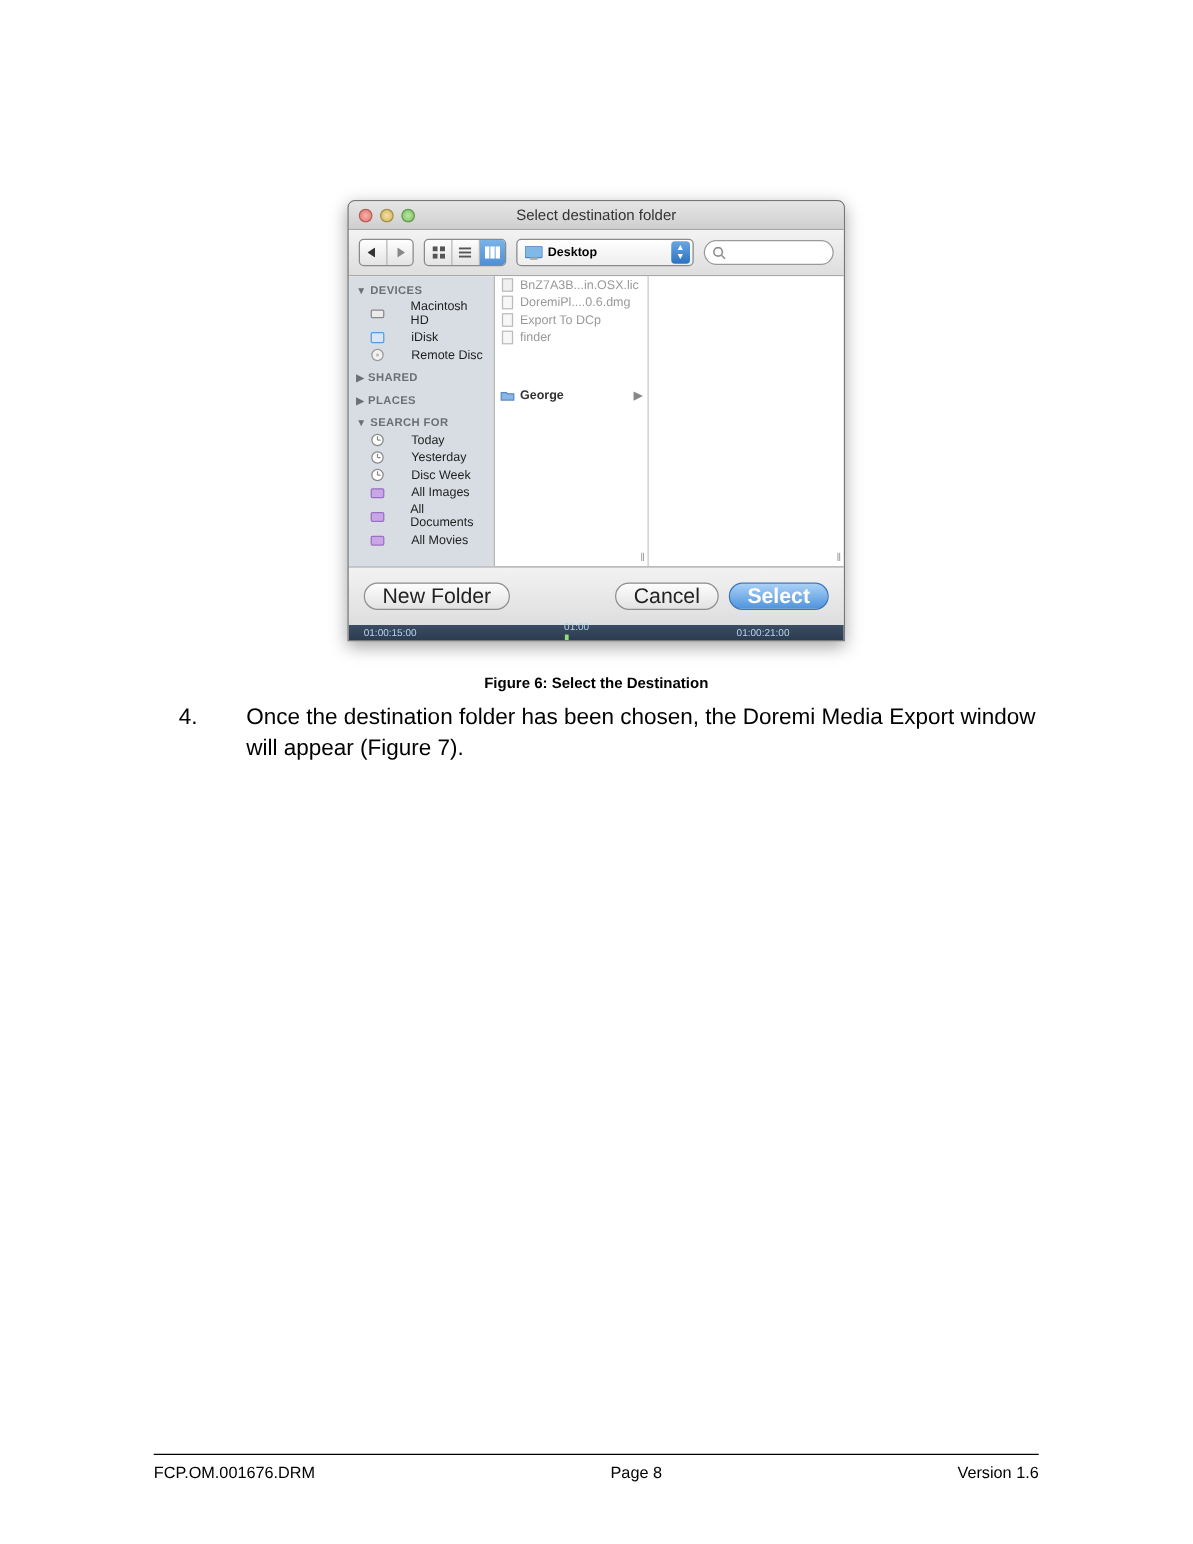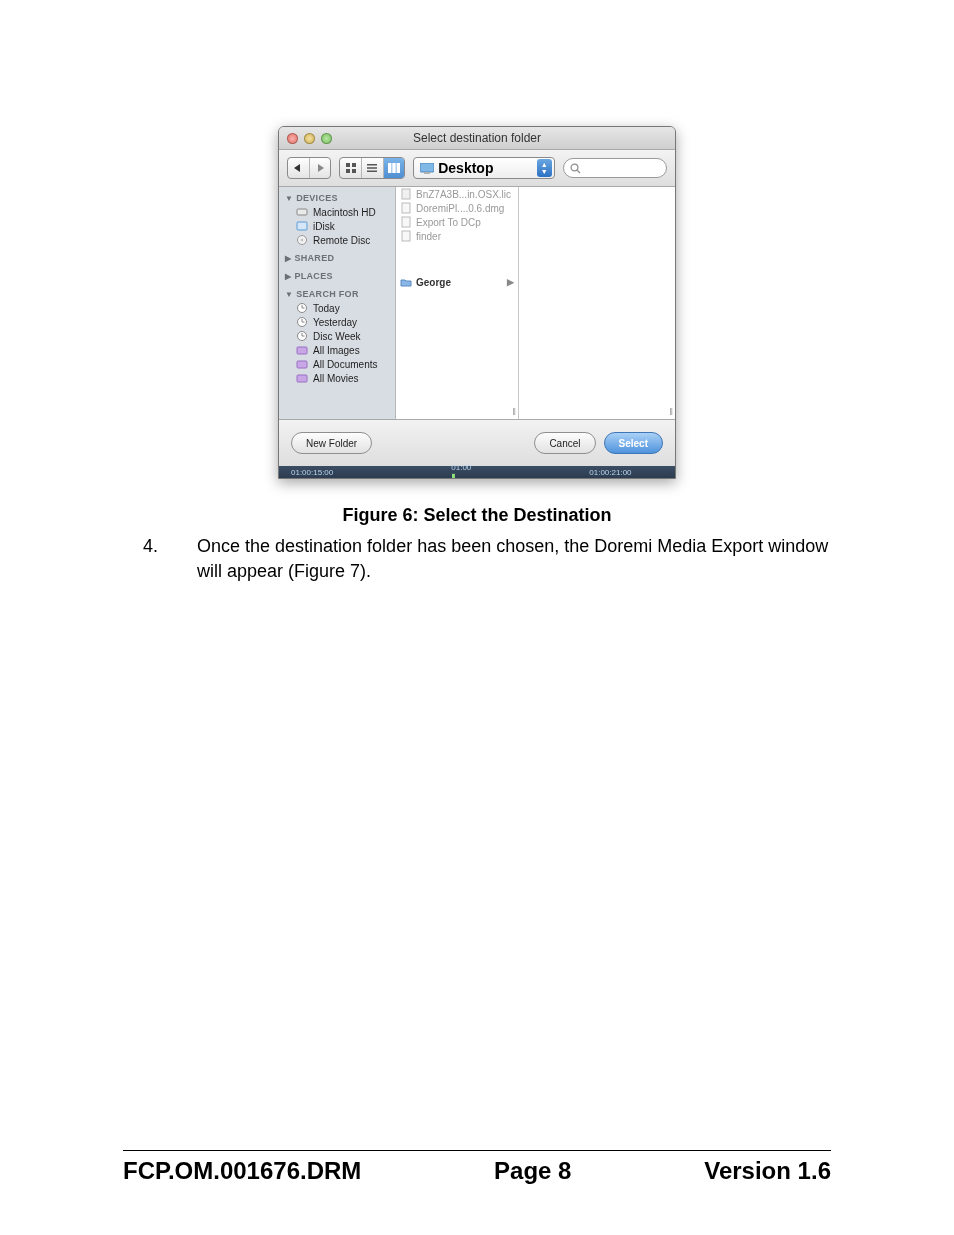--- a/index.html
+++ b/index.html
@@ -7,21 +7,21 @@
     padding: 0;
     background: #fff;
     font-family: Arial, Helvetica, sans-serif;
     color: #000;
   }
   .page {
     box-sizing: border-box;
     width: 880px;
     height: 1235px;
     margin: 0 auto;
-    padding: 51px 86px 50px 86px;
+    padding: 85px 86px 50px 86px;
     position: relative;
     display: flex;
     flex-direction: column;
   }
   .figure-wrap {
     display: flex;
     justify-content: center;
     margin-top: 75px;
   }
 
@@ -105,21 +105,21 @@
     gap: 4px;
     width: 140px;
   }
   .loc-popup .desk-icon {
     display:inline-block;
   }
   .loc-popup .loc-label {
     flex: 1;
     font-weight: 600;
     color: #000;
-    font-size: 14px;
+    font-size: 10px;
   }
   .stepper {
     width: 15px; height: 18px;
     background: linear-gradient(#6aa6e0,#2c72c4);
     border-radius: 3px;
     display: flex; flex-direction: column;
     align-items: center; justify-content: center;
     color: #fff;
     font-size: 7px;
     line-height: 7px;
@@ -162,21 +162,21 @@
     gap: 3px;
   }
   .sb-section .tri {
     font-size: 8px;
     color: #6b6f76;
   }
   .sb-item {
     padding: 1px 6px 1px 16px;
     display: flex;
     align-items: center;
-    gap: 4px;
+    gap: 20px;
     color: #1e1e1e;
   }
   .sb-item .ic {
     width: 14px;
     display: inline-flex;
     justify-content: center;
   }
 
   
   .columns {
@@ -217,21 +217,21 @@
     display: flex;
     align-items: center;
     padding: 0 12px;
   }
   .mac-btn {
     border: 1px solid #8f8f8f;
     border-radius: 11px;
     background: linear-gradient(#fdfdfd,#e2e2e2);
     height: 20px;
     padding: 0 14px;
-    font-size: 10px;
+    font-size: 17px;
     display: inline-flex;
     align-items: center;
     color: #222;
   }
   .mac-btn.default {
     background: linear-gradient(#aad1f7,#4f93dc);
     border-color: #3e76b7;
     color: #fff;
     font-weight: 600;
   }
@@ -246,43 +246,42 @@
     align-items: center;
     padding: 0 12px;
     gap: 118px;
   }
   .timeline .play { color:#8fe07a; }
 
   
   .caption {
     text-align: center;
     font-weight: bold;
-    font-size: 18px;
+    font-size: 12px;
     margin-top: 26px;
   }
   .body-text {
     margin-top: 8px;
     font-size: 18px;
     line-height: 1.4;
     display: flex;
   }
   .body-text .num {
     width: 54px;
     padding-left: 20px;
   }
   .body-text .txt {
     flex: 1;
   }
 
   .footer {
     margin-top: auto;
     border-top: 1px solid #000;
     padding-top: 6px;
-    font-size: 24px;
-    font-weight: bold;
+    font-size: 13px;
   }
   .footer-row {
     display: flex;
     justify-content: space-between;
   }
   .footer-center {
     text-align: center;
   }
 
   

